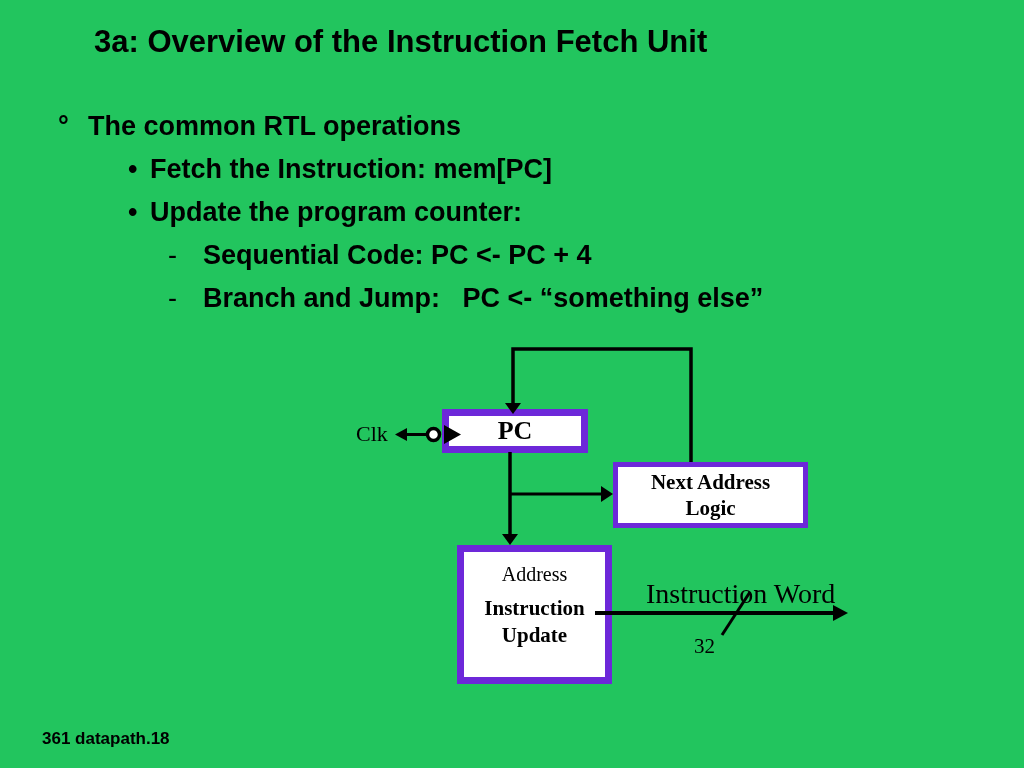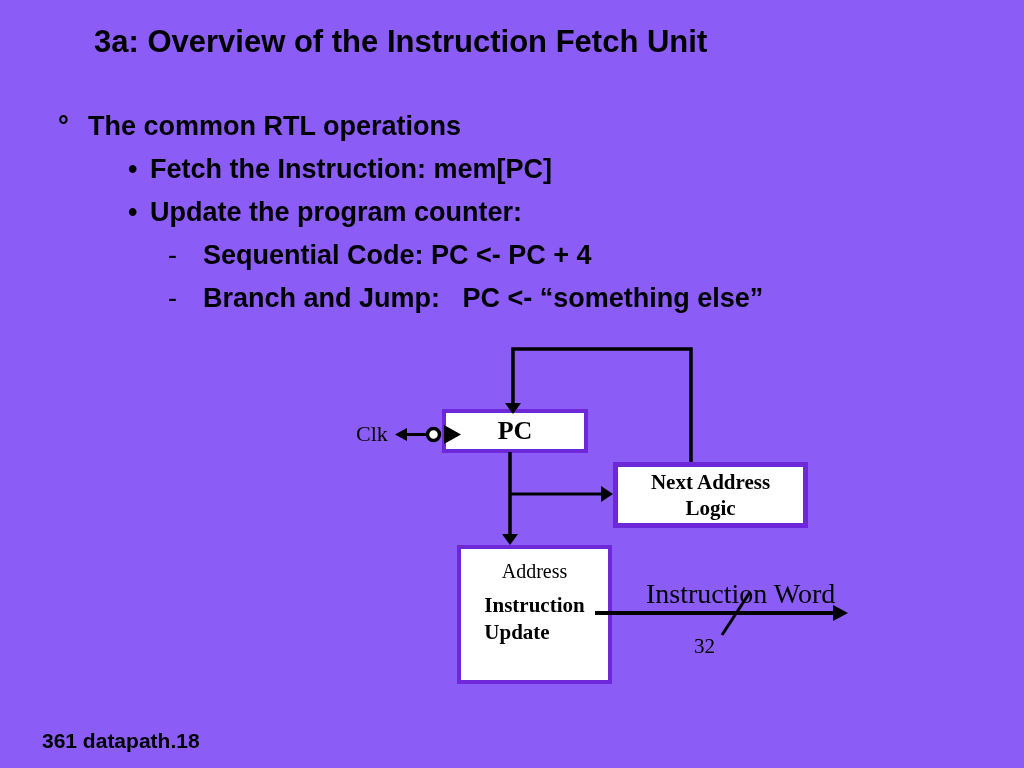--- a/index.html
+++ b/index.html
@@ -1,20 +1,20 @@
 <!DOCTYPE html>
 <html><head>
 <meta charset="utf-8">
 <style>
   html, body { margin: 0; padding: 0; background: #ffffff; }
   #slide {
     position: relative;
     width: 1024px;
     height: 768px;
-    background: #8b5cf6;
+    background: #22c55e;
     overflow: hidden;
     font-family: "Liberation Sans", sans-serif;
     color: #000000;
   }
   .title {
     position: absolute;
     left: 94px;
     top: 24px;
     font-size: 31px;
     font-weight: bold;
@@ -32,27 +32,28 @@
   .bullet-line .marker { display: inline-block; }
   .lvl1 { left: 58px; }
   .lvl1 .marker { width: 30px; }
   .lvl2 { left: 128px; }
   .lvl2 .marker { width: 22px; }
   .lvl3 { left: 168px; }
   .lvl3 .marker { width: 35px; font-weight: normal; }
   .diagram-box {
     position: absolute;
     background: #ffffff;
-    border: 4px solid #6d28d9;
+    border: 7px solid #6d28d9;
     box-sizing: border-box;
     display: flex;
     flex-direction: column;
     align-items: center;
     justify-content: center;
     font-family: "Liberation Serif", serif;
+    text-align: center;
     z-index: 1;
   }
   #pc-box { left: 442px; top: 409px; width: 146px; height: 44px; }
   #pc-box .box-label { font-size: 26px; font-weight: bold; }
   #nal-box { left: 613px; top: 462px; width: 195px; height: 66px; border-width: 5px; }
   #nal-box .box-label { font-size: 21px; font-weight: bold; line-height: 26px; }
   #im-box { left: 433px; top: 545px; width: 155px; height: 139px; justify-content: flex-start; margin-left: 24px; }
   #im-port { font-size: 20px; font-weight: normal; margin-top: 11px; }
   #im-name { font-size: 21px; font-weight: bold; line-height: 27px; margin-top: 9px; }
   .diagram-label {
@@ -62,21 +63,21 @@
     white-space: pre;
   }
   #clk-label { left: 356px; top: 421px; font-size: 22px; }
   #output-label { left: 646px; top: 578px; font-size: 28px; }
   #bus-width-label { left: 694px; top: 619px; font-size: 21px; margin-top: 15px; }
   #wires { position: absolute; left: 0; top: 0; z-index: 2; pointer-events: none; }
   .footer {
     position: absolute;
     left: 42px;
     top: 729px;
-    font-size: 21px;
+    font-size: 17px;
     font-weight: bold;
   }
 </style>
 </head>
 <body>
 
 <div id="slide">
 
   <div class="title">3a: Overview of the Instruction Fetch Unit</div>
 

